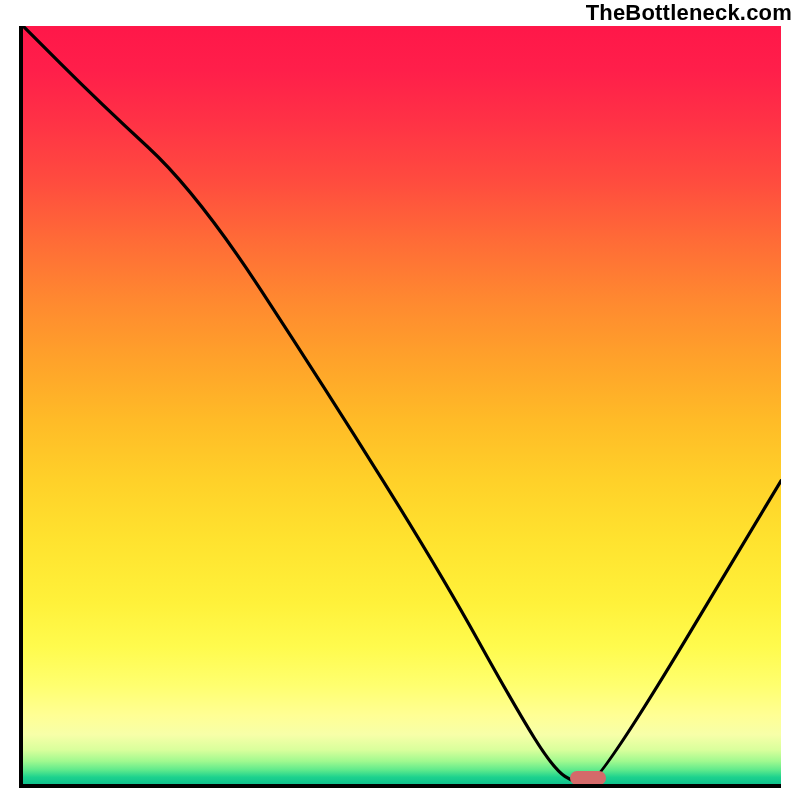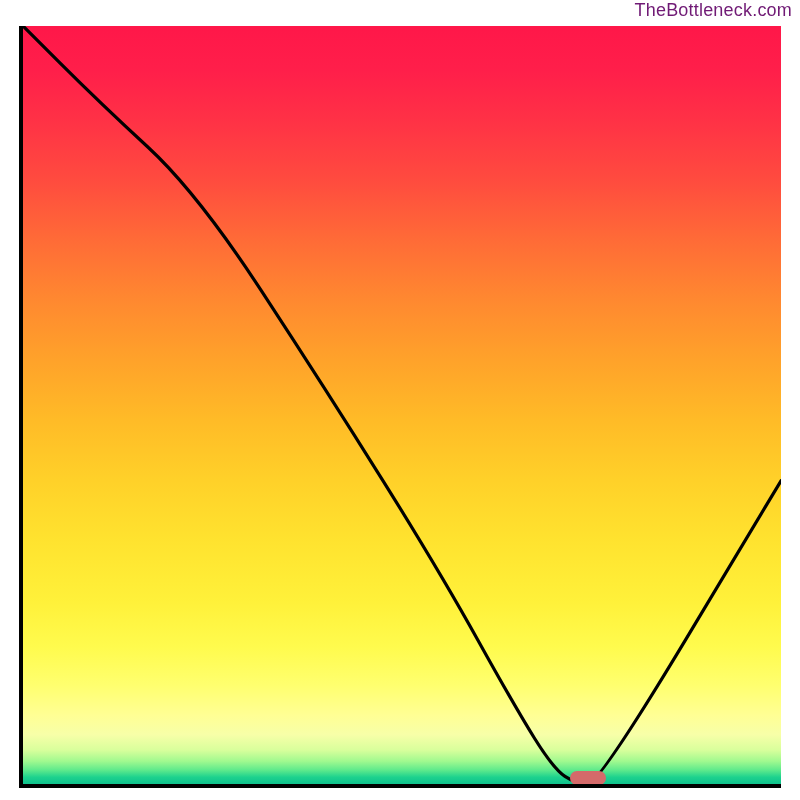--- a/index.html
+++ b/index.html
@@ -12,23 +12,23 @@
   }
   .wrap {
     position: relative;
     width: 800px;
     height: 800px;
   }
   .watermark {
     position: absolute;
     top: 0;
     right: 8px;
-    font-size: 18px;
-    font-weight: 400;
-    color: #701a75;
+    font-size: 22px;
+    font-weight: 700;
+    color: #000000;
     letter-spacing: 0.2px;
     z-index: 3;
   }
   .frame {
     position: absolute;
     left: 19px;
     top: 26px;
     width: 762px;
     height: 762px;
     box-sizing: border-box;

